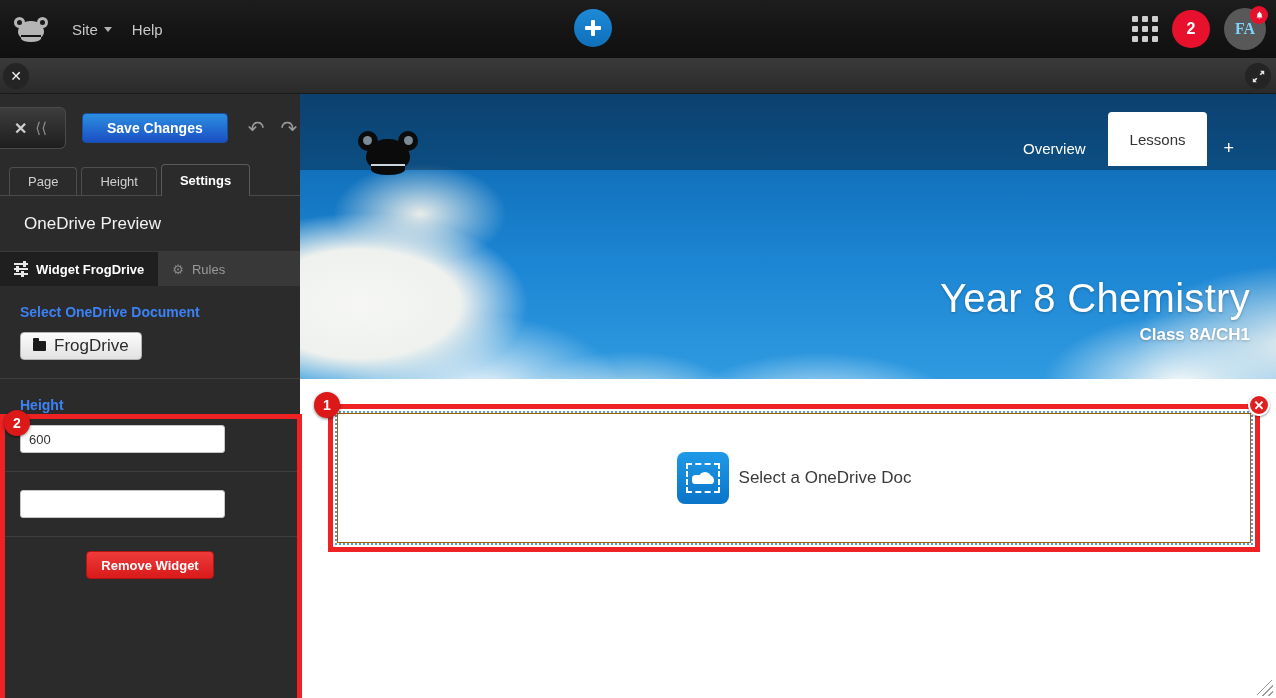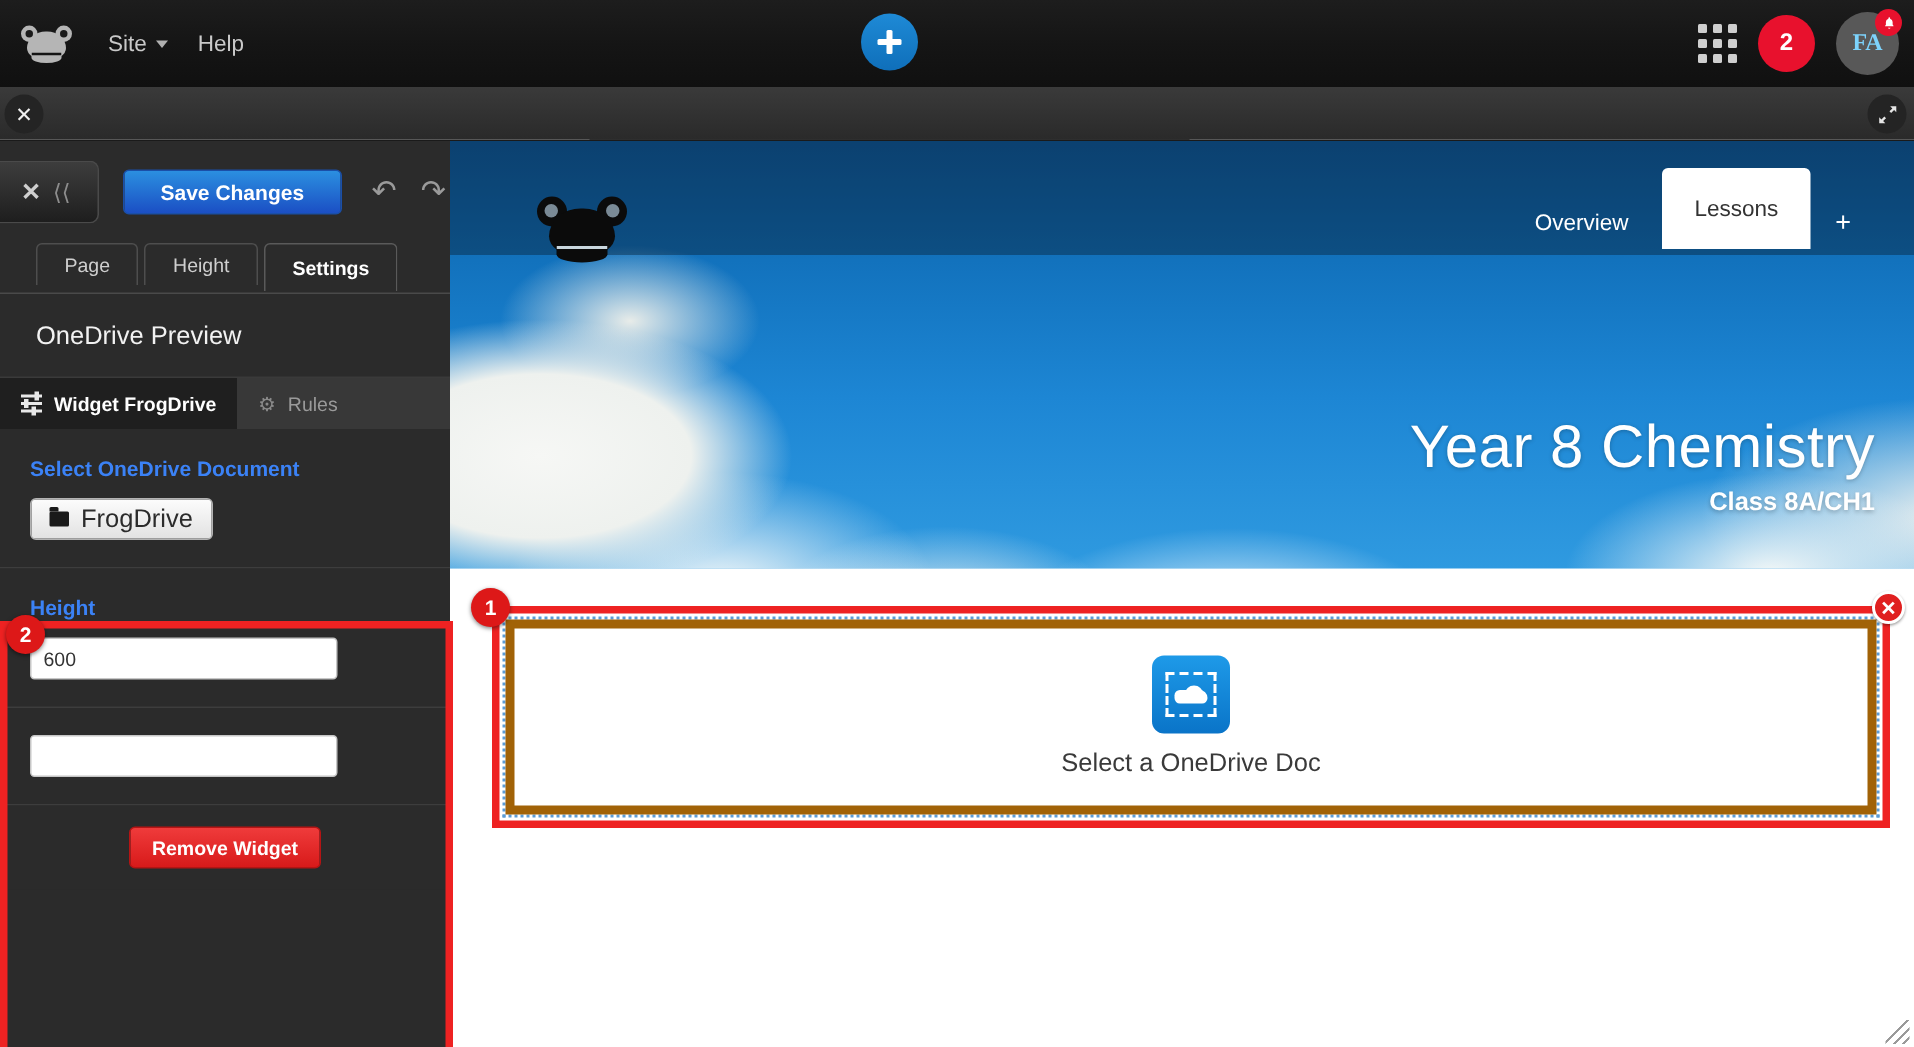--- a/index.html
+++ b/index.html
@@ -140,21 +140,21 @@
     margin-left: 16px; height: 30px; padding: 0 24px;
     background: linear-gradient(to bottom, #2b8fe0, #1b4fc4);
     border: 1px solid #1a4fa8; border-radius: 4px;
     color: #fff; font-size: 14px; font-weight: bold; cursor: pointer;
     display: flex; align-items: center;
   }
   .undo-redo { margin-left: 20px; display: flex; gap: 16px; }
   .ur-icon { color: #9a9a9a; font-size: 20px; cursor: pointer; line-height: 1; }
 
   .lp-tabs {
-    height: 34px; display: flex; padding-left: 24px;
+    height: 34px; display: flex; align-items: flex-end; padding-left: 9px;
     border-bottom: 1px solid #4a4a4a; position: relative;
   }
   .lp-tab {
     height: 28px; padding: 0 18px; margin-right: 4px;
     border: 1px solid #4e4e4e; border-bottom: none;
     border-radius: 4px 4px 0 0;
     color: #cfcfcf; font-size: 13px; cursor: pointer;
     display: flex; align-items: center; background: transparent;
   }
   .lp-tab.active {
@@ -321,23 +321,23 @@
     position: absolute; left: 0; top: 0; width: 932px; height: 148px;
     border: 5px solid #ee2222; z-index: 15; pointer-events: none;
   }
   .widget-inner {
     position: absolute; left: 7px; top: 7px; width: 918px; height: 134px;
     background: #fff;
     border: 2px dotted #5b9bd5;
   }
   .widget-content {
     position: absolute; left: 0; top: 0; width: 100%; height: 100%;
-    display: flex; flex-direction: column; align-items: center;
+    display: flex; flex-direction: row; align-items: center;
     justify-content: center; gap: 10px;
-    border: 6px solid #a16207;
+    border: 1px solid #a16207;
     text-align: right;
   }
   .od-icon {
     width: 52px; height: 52px; border-radius: 8px;
     background: linear-gradient(to bottom, #1e9ae8, #0a74c8);
     display: flex; align-items: center; justify-content: center;
     cursor: pointer;
   }
   .od-icon .dash {
     width: 34px; height: 30px; border: 2px dashed #fff;

